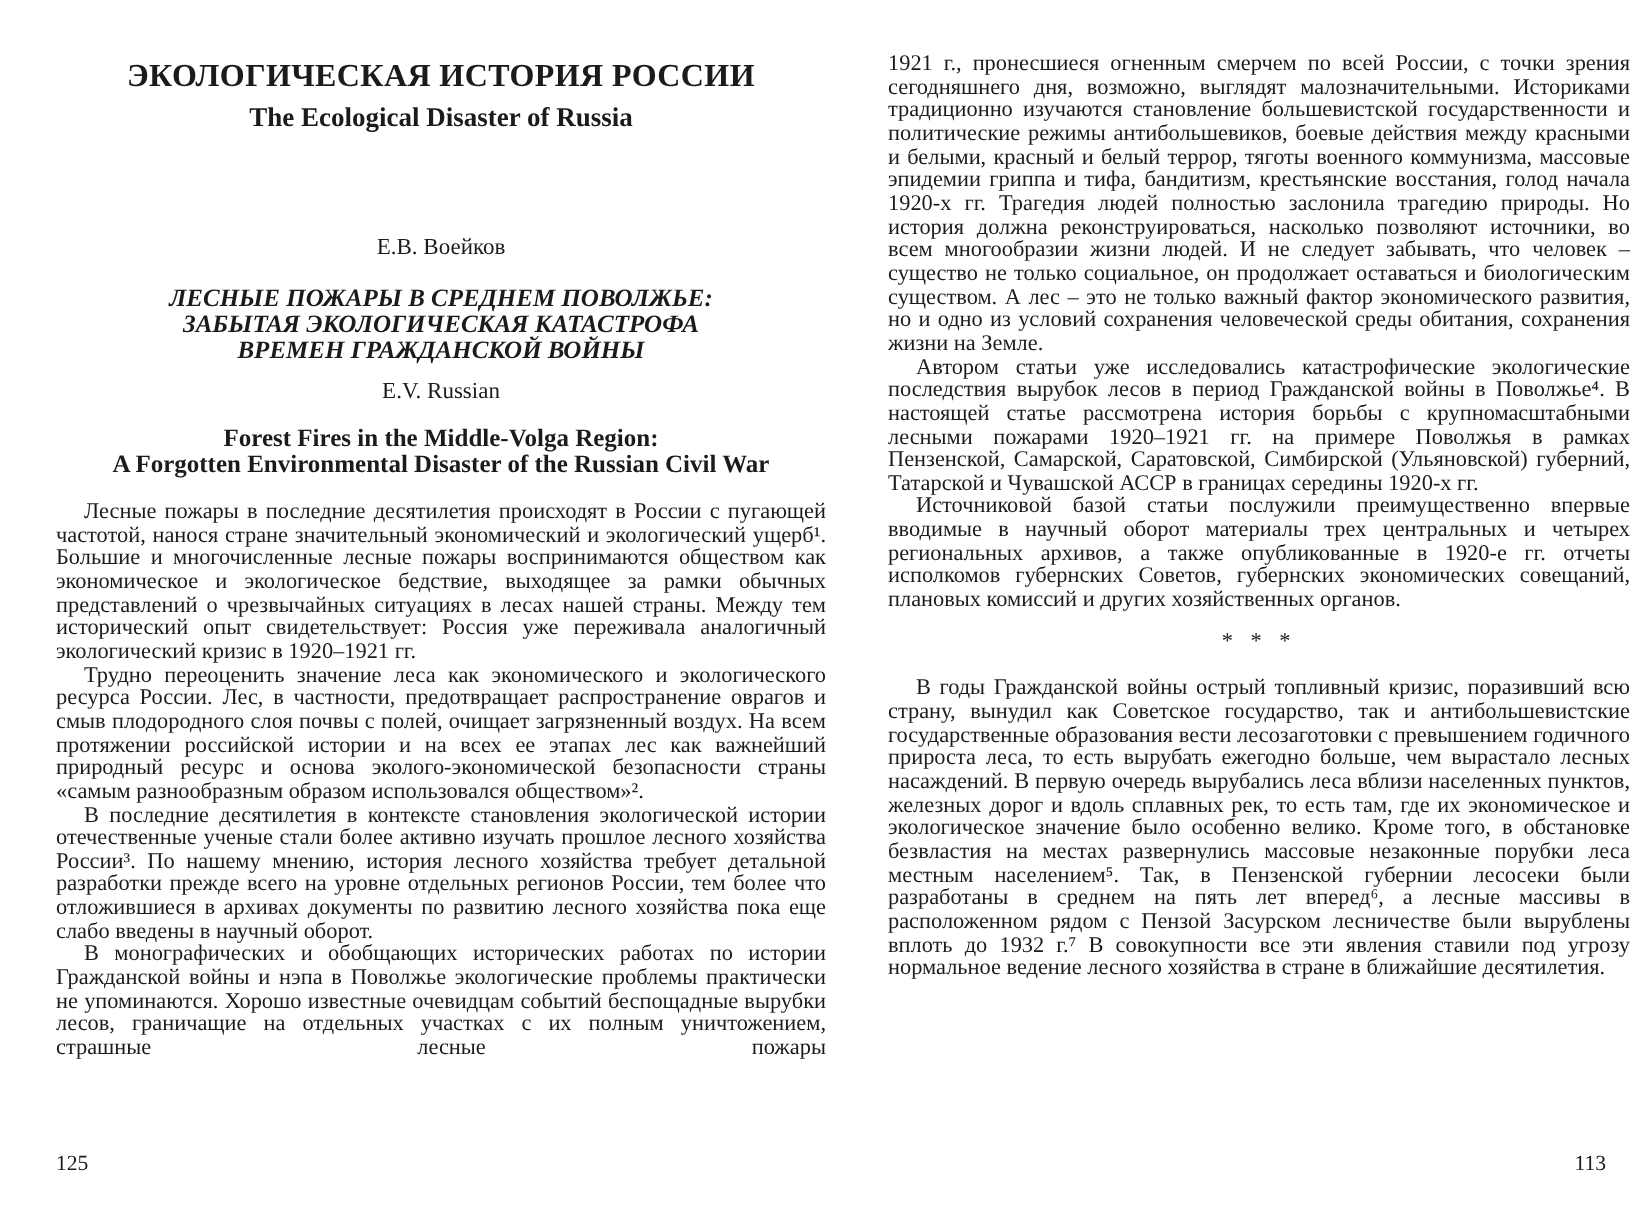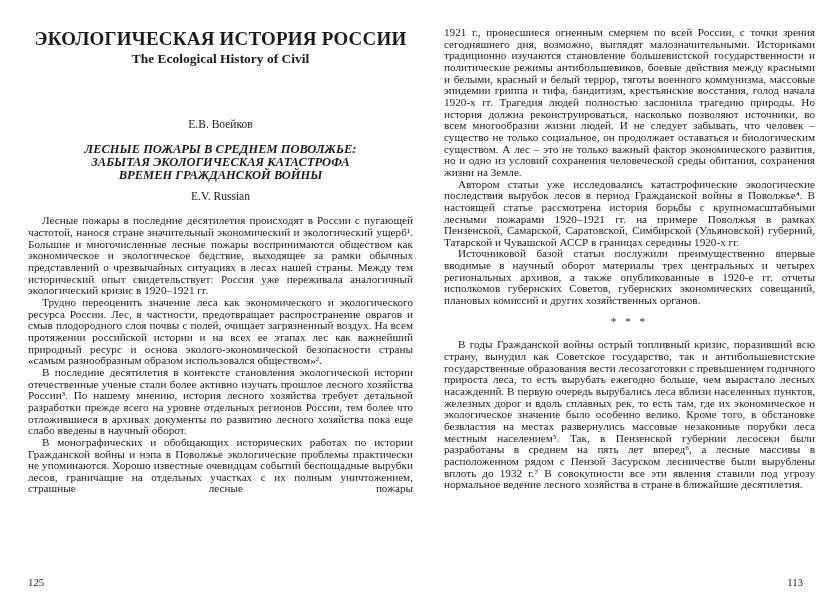--- a/index.html
+++ b/index.html
@@ -16,21 +16,21 @@
     position: absolute;
     top: 0;
     height: 609px;
     overflow: hidden;
   }
   #page-left  { left: 28px;  width: 385px; }
   #page-right { left: 444px; width: 371px; }
 
   .journal-title-ru {
     margin-top: 31px;
-    font-size: 19px;
+    font-size: 16px;
     line-height: 16px;
     font-weight: bold;
     text-align: center;
     letter-spacing: 0.2px;
   }
   .journal-title-en {
     margin-top: 4px;
     font-size: 13.5px;
     line-height: 15px;
     font-weight: bold;
@@ -94,26 +94,28 @@
     line-height: 12px;
   }
   #page-left  .page-number { left: 0; }
   #page-right .page-number { right: 12px; text-align: center; }
 </style>
 </head>
 <body>
 
 <div class="page" id="page-left">
   <div class="journal-title-ru">ЭКОЛОГИЧЕСКАЯ ИСТОРИЯ РОССИИ</div>
-  <div class="journal-title-en">The Ecological History of Civil</div>
+  <div class="journal-title-en">The Ecological Disaster of Russia</div>
   <div class="author-ru">Е.В. Воейков</div>
   <div class="article-title-ru">ЛЕСНЫЕ ПОЖАРЫ В СРЕДНЕМ ПОВОЛЖЬЕ:
 ЗАБЫТАЯ ЭКОЛОГИЧЕСКАЯ КАТАСТРОФА
 ВРЕМЕН ГРАЖДАНСКОЙ ВОЙНЫ</div>
   <div class="author-en">E.V. Russian</div>
+  <div class="article-title-en">Forest Fires in the Middle-Volga Region:
+A Forgotten Environmental Disaster of the Russian Civil War</div>
   <div class="body-text">
       <p class="para">Лесные пожары в последние десятилетия происходят в России с пугающей частотой, нанося стране значительный экономический и экологический ущерб¹. Большие и многочисленные лесные пожары воспринимаются обществом как экономическое и экологическое бедствие, выходящее за рамки обычных представлений о чрезвычайных ситуациях в лесах нашей страны. Между тем исторический опыт свидетельствует: Россия уже переживала аналогичный экологический кризис в 1920–1921 гг.</p>
       <p class="para">Трудно переоценить значение леса как экономического и экологического ресурса России. Лес, в частности, предотвращает распространение оврагов и смыв плодородного слоя почвы с полей, очищает загрязненный воздух. На всем протяжении российской истории и на всех ее этапах лес как важнейший природный ресурс и основа эколого-экономической безопасности страны «самым разнообразным образом использовался обществом»².</p>
       <p class="para">В последние десятилетия в контексте становления экологической истории отечественные ученые стали более активно изучать прошлое лесного хозяйства России³. По нашему мнению, история лесного хозяйства требует детальной разработки прежде всего на уровне отдельных регионов России, тем более что отложившиеся в архивах документы по развитию лесного хозяйства пока еще слабо введены в научный оборот.</p>
       <p class="para continued">В монографических и обобщающих исторических работах по истории Гражданской войны и нэпа в Поволжье экологические проблемы практически не упоминаются. Хорошо известные очевидцам событий беспощадные вырубки лесов, граничащие на отдельных участках с их полным уничтожением, страшные лесные пожары</p>
     </div>
   <div class="page-number">125</div>
 </div>
 
 <div class="page" id="page-right">

